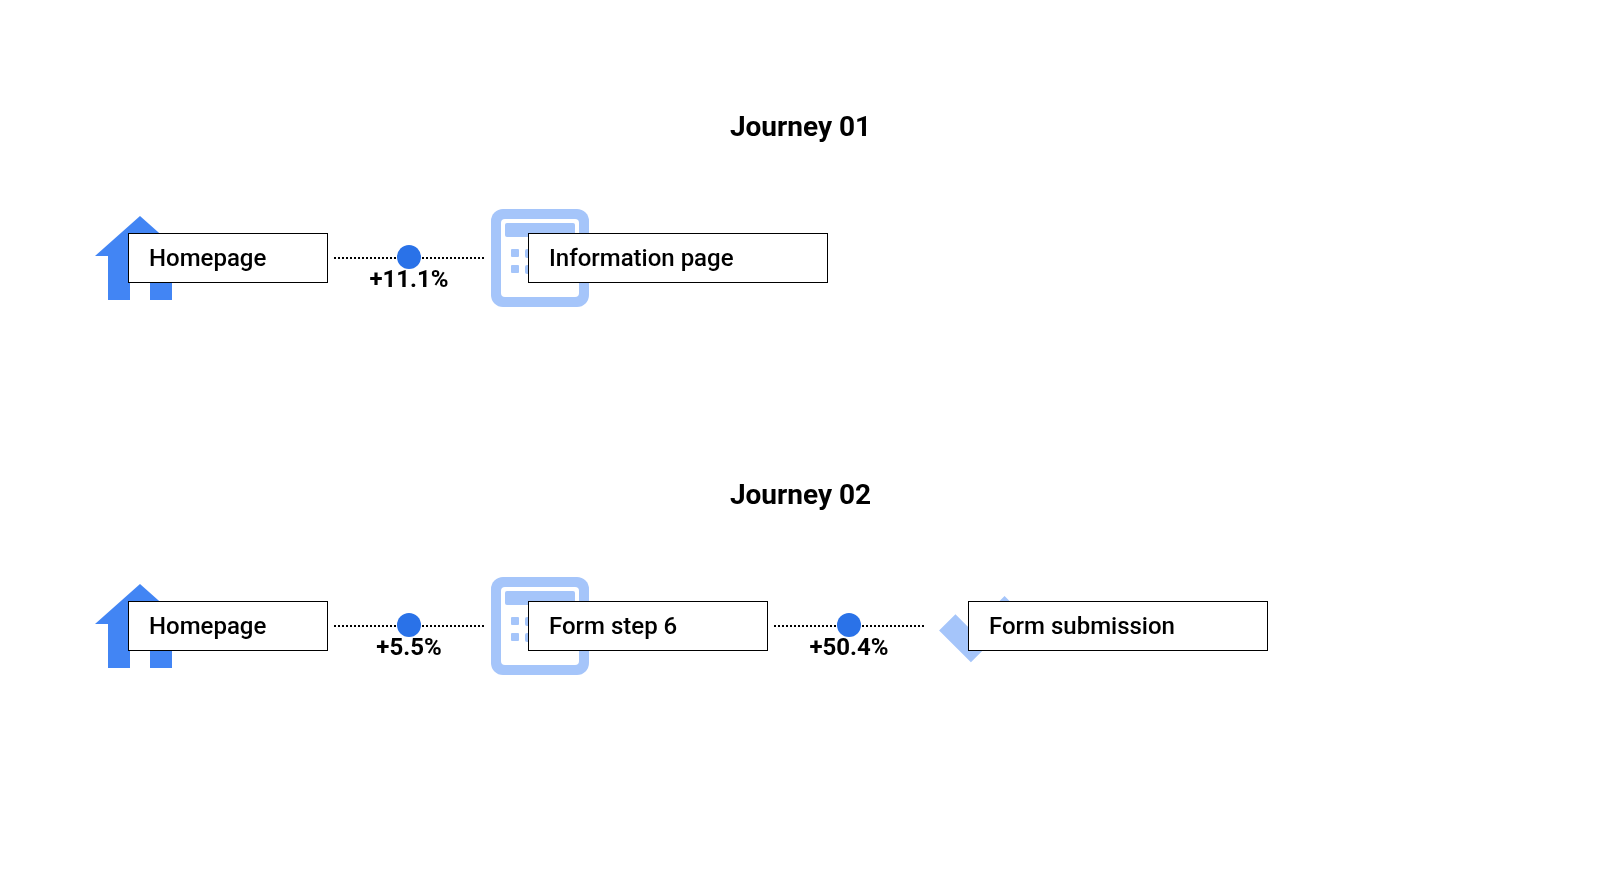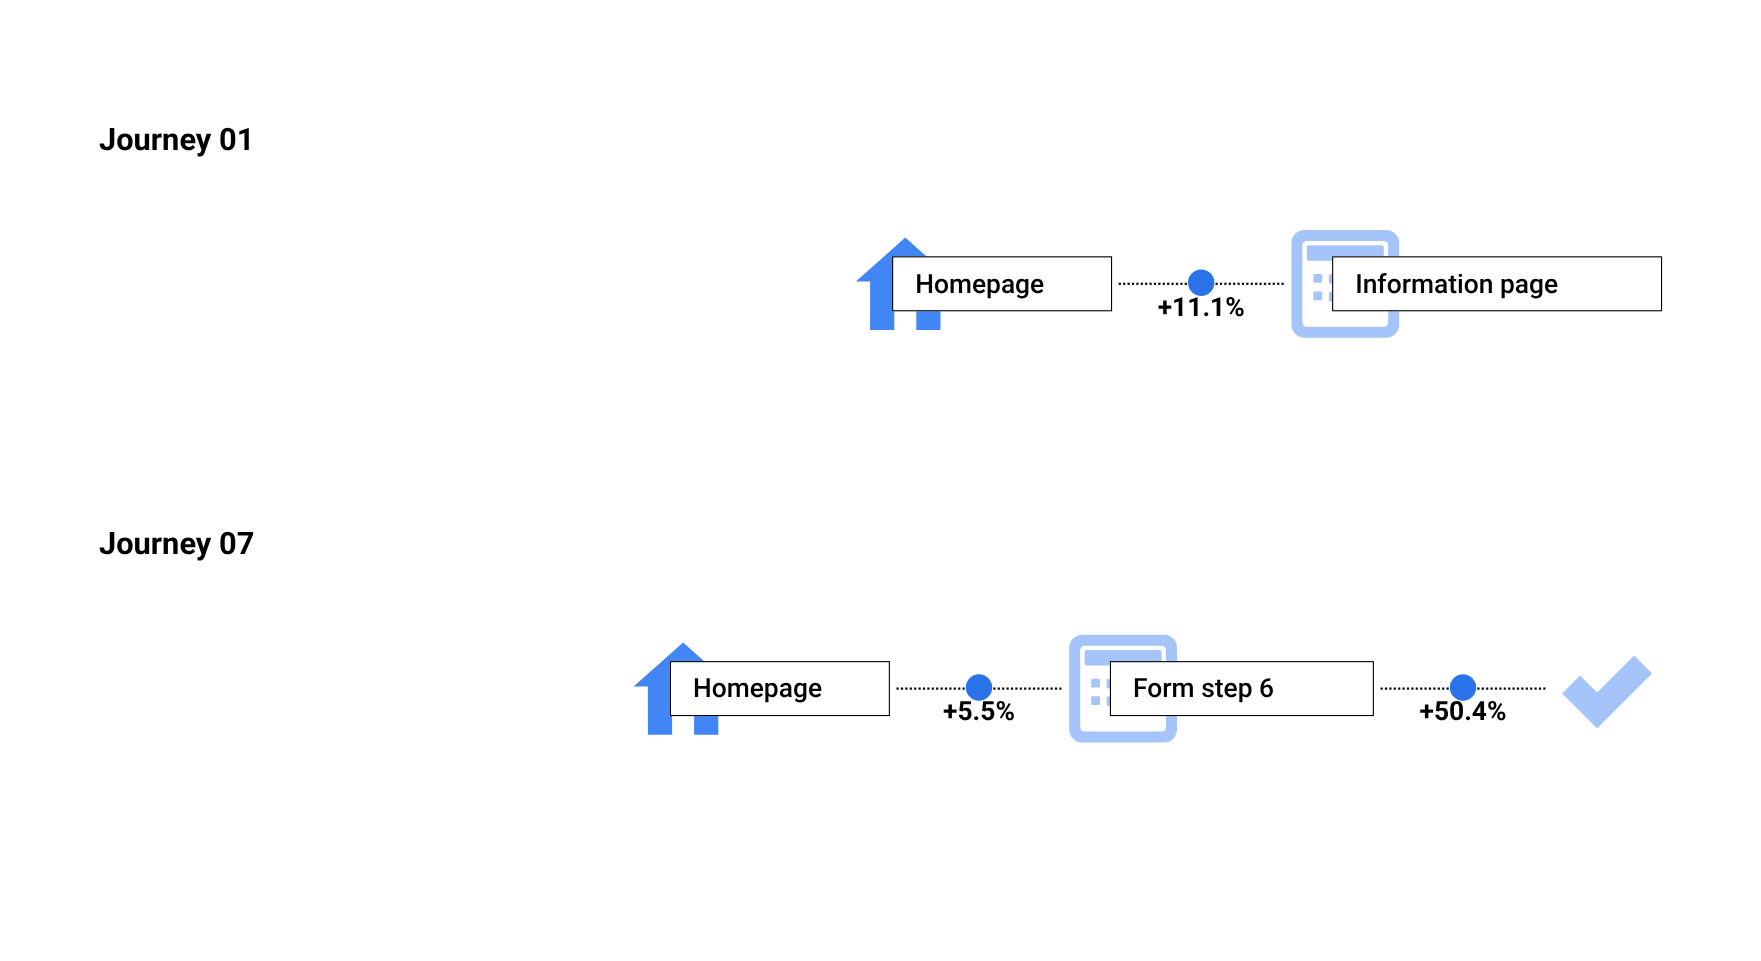--- a/index.html
+++ b/index.html
@@ -9,25 +9,25 @@
       width: 1601px;
       height: 874px;
       padding: 110px 90px;
     }
     .journey { margin-bottom: 170px; }
     .journey-title {
       font-size: 28px;
       font-weight: 700;
       color: #000;
       margin-bottom: 65px;
+      text-align: center;
     }
     .journey-row {
       display: flex;
       align-items: center;
-      justify-content: flex-end;
     }
     
     .step {
       position: relative;
       display: flex;
       align-items: center;
       flex-shrink: 0;
     }
     .step .icon-wrap {
       width: 100px;
@@ -147,21 +147,21 @@
           <div style="position:absolute;left:14px;top:14px;width:70px;height:14px;background:#a5c5fa;border-radius:2px;z-index:3;"></div>
         </div>
       </div>
       <div class="label-box" style="min-width:300px;">Information page</div>
     </div>
 
   </div>
 </div>
 
 <div class="journey">
-  <div class="journey-title">Journey 07</div>
+  <div class="journey-title">Journey 02</div>
   <div class="journey-row">
 
     <div class="step">
       <div class="icon-wrap">
         <svg class="home-icon" width="100" height="100" viewBox="0 0 100 100">
           <path d="M50 8 L95 48 L82 48 L82 92 L60 92 L60 62 L40 62 L40 92 L18 92 L18 48 L5 48 Z" fill="currentColor"></path>
         </svg>
       </div>
       <div class="label-box">Homepage</div>
     </div>
@@ -190,16 +190,17 @@
       <div class="dot"></div>
       <div class="pct">+50.4%</div>
     </div>
 
     <div class="step">
       <div class="icon-wrap">
         <svg class="check-icon" width="110" height="100" viewBox="0 0 110 100">
           <path d="M10 55 L28 37 L45 54 L82 17 L100 35 L45 90 Z" fill="currentColor"></path>
         </svg>
       </div>
+      <div class="label-box" style="min-width:300px;">Form submission</div>
     </div>
 
   </div>
 </div>
 
 </body></html>

